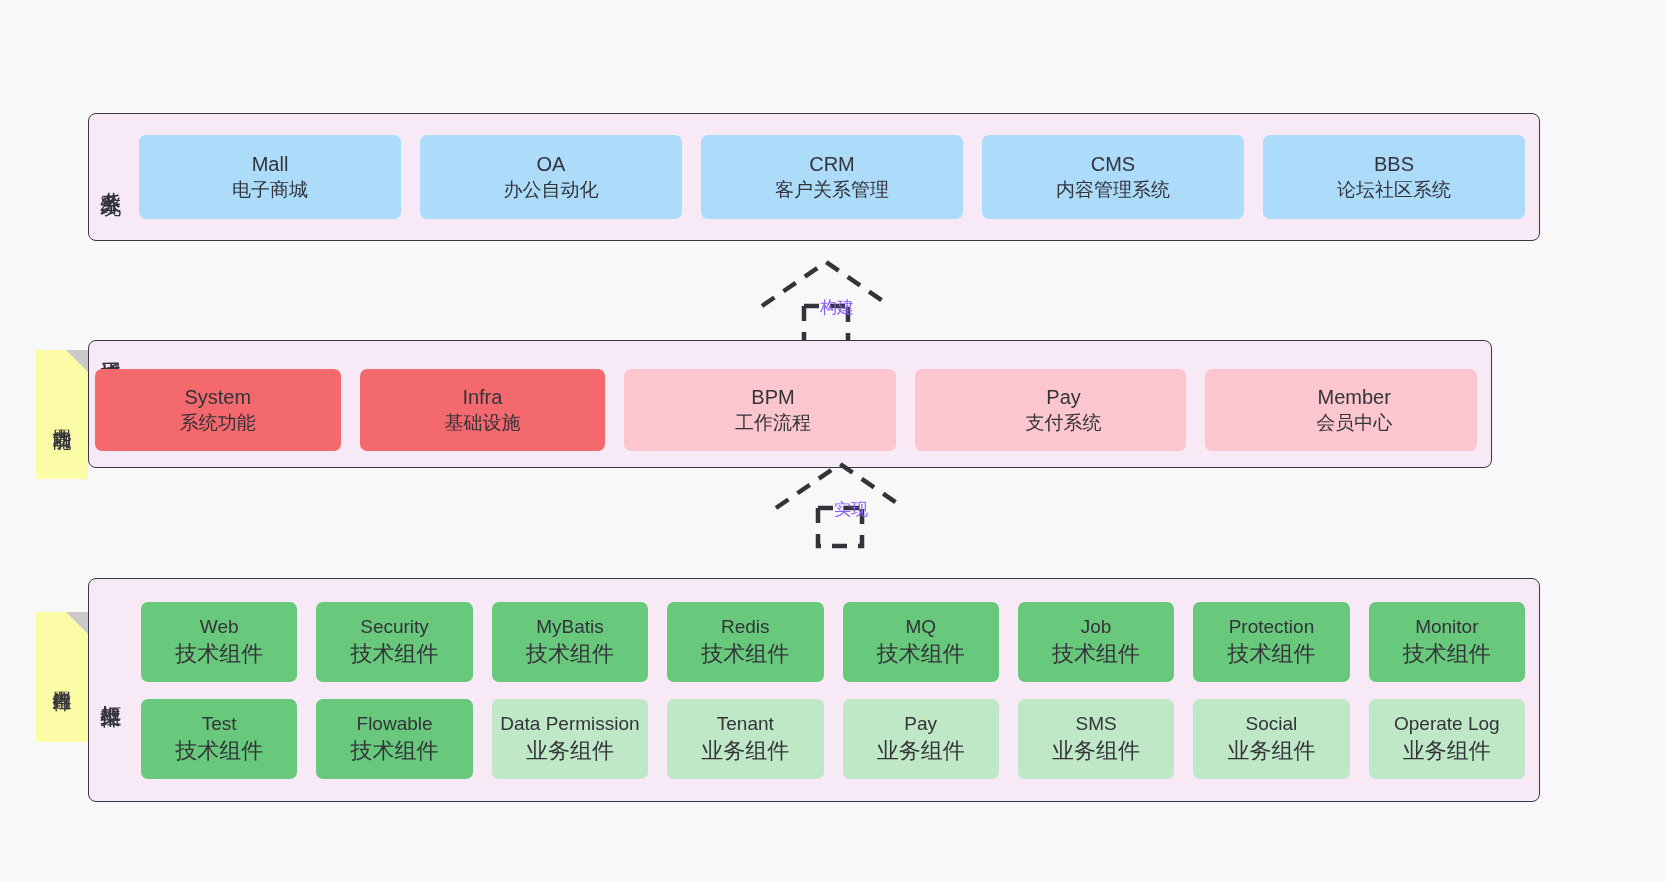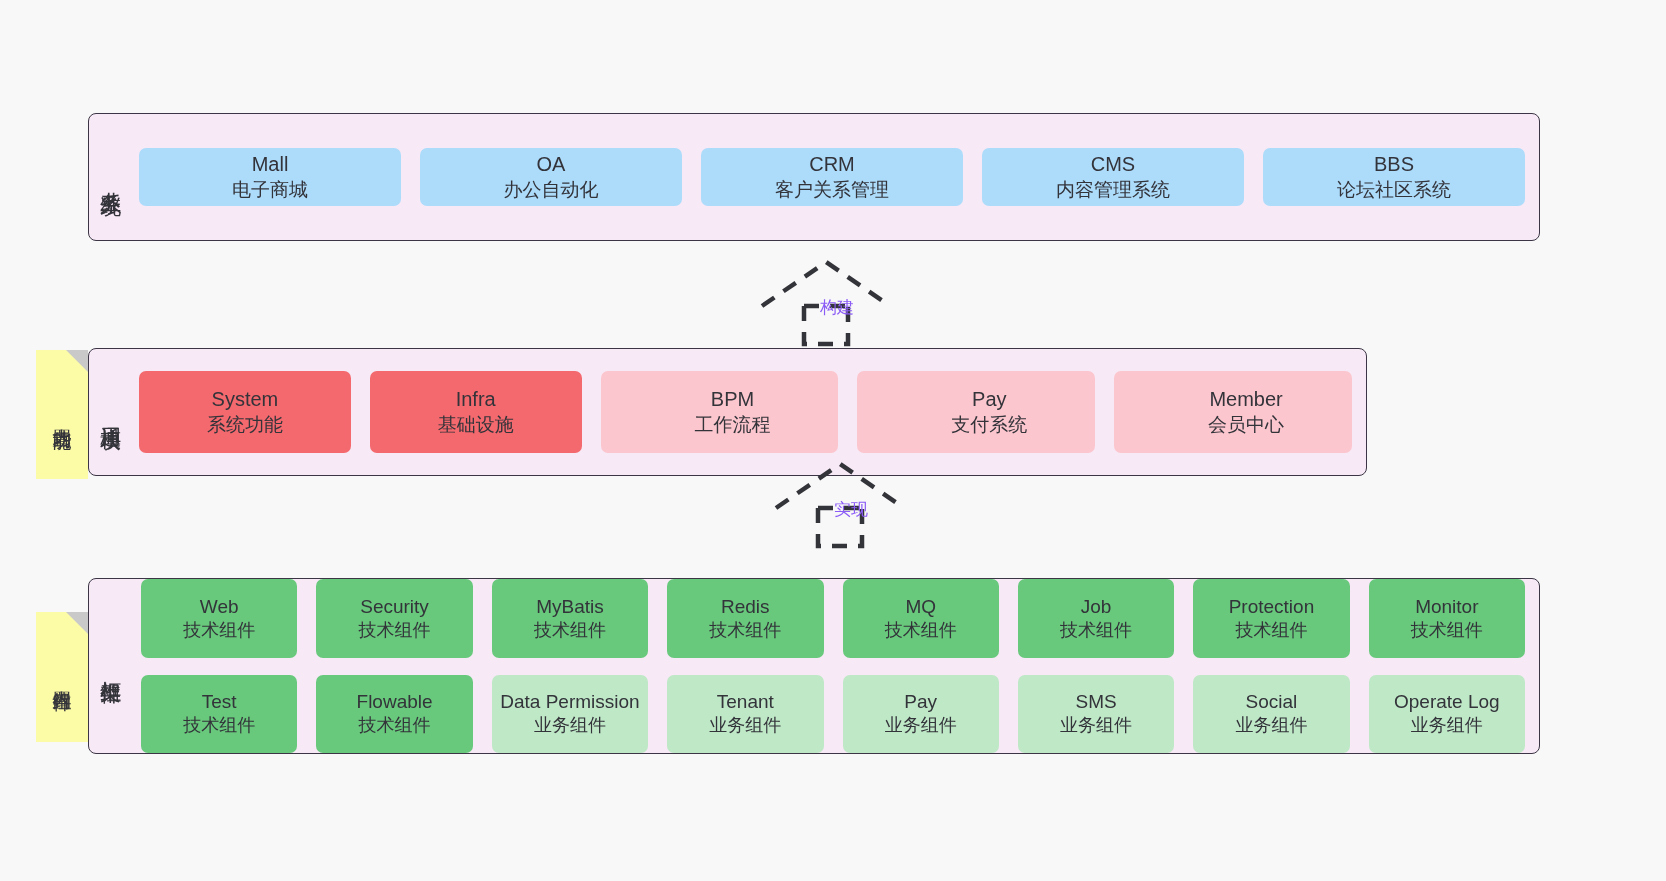--- a/index.html
+++ b/index.html
@@ -70,31 +70,31 @@
 
   
   .c-blue{background:#ADDCFB;}
   .c-red{background:#F4696E;}
   .c-pink{background:#FCC6CE;padding-left:32px;}
   .c-green{background:#68C97C;}
   .c-green-lt{background:#BFE8C7;}
 
   
   #layer-business{left:88px;top:113px;width:1452px;height:128px;}
-  #layer-business .row{height:58px;}
+  #layer-business .row{height:84px;}
   #layer-business .layer-title{font-size:21px;}
 
-  #layer-common{left:88px;top:348px;width:1279px;height:128px;}
+  #layer-common{left:88px;top:340px;width:1404px;height:128px;flex-direction:column;}
   #layer-common .row{height:82px;}
 
-  #layer-framework{left:88px;top:578px;width:1452px;height:176px;}
+  #layer-framework{left:88px;top:578px;width:1452px;height:224px;}
   #layer-framework .row{height:80px;}
   #layer-framework .layer-body{gap:17px;padding-left:8px;}
   #layer-framework .card .t1{font-size:19px;}
-  #layer-framework .card .t2{font-size:18px;}
+  #layer-framework .card .t2{font-size:22px;}
 
   
   .note{
     position:absolute;
     background:#FCFBA6;
     width:52px;
     color:#33333A;
     font-size:19px;
     letter-spacing:1px;
     display:flex;

